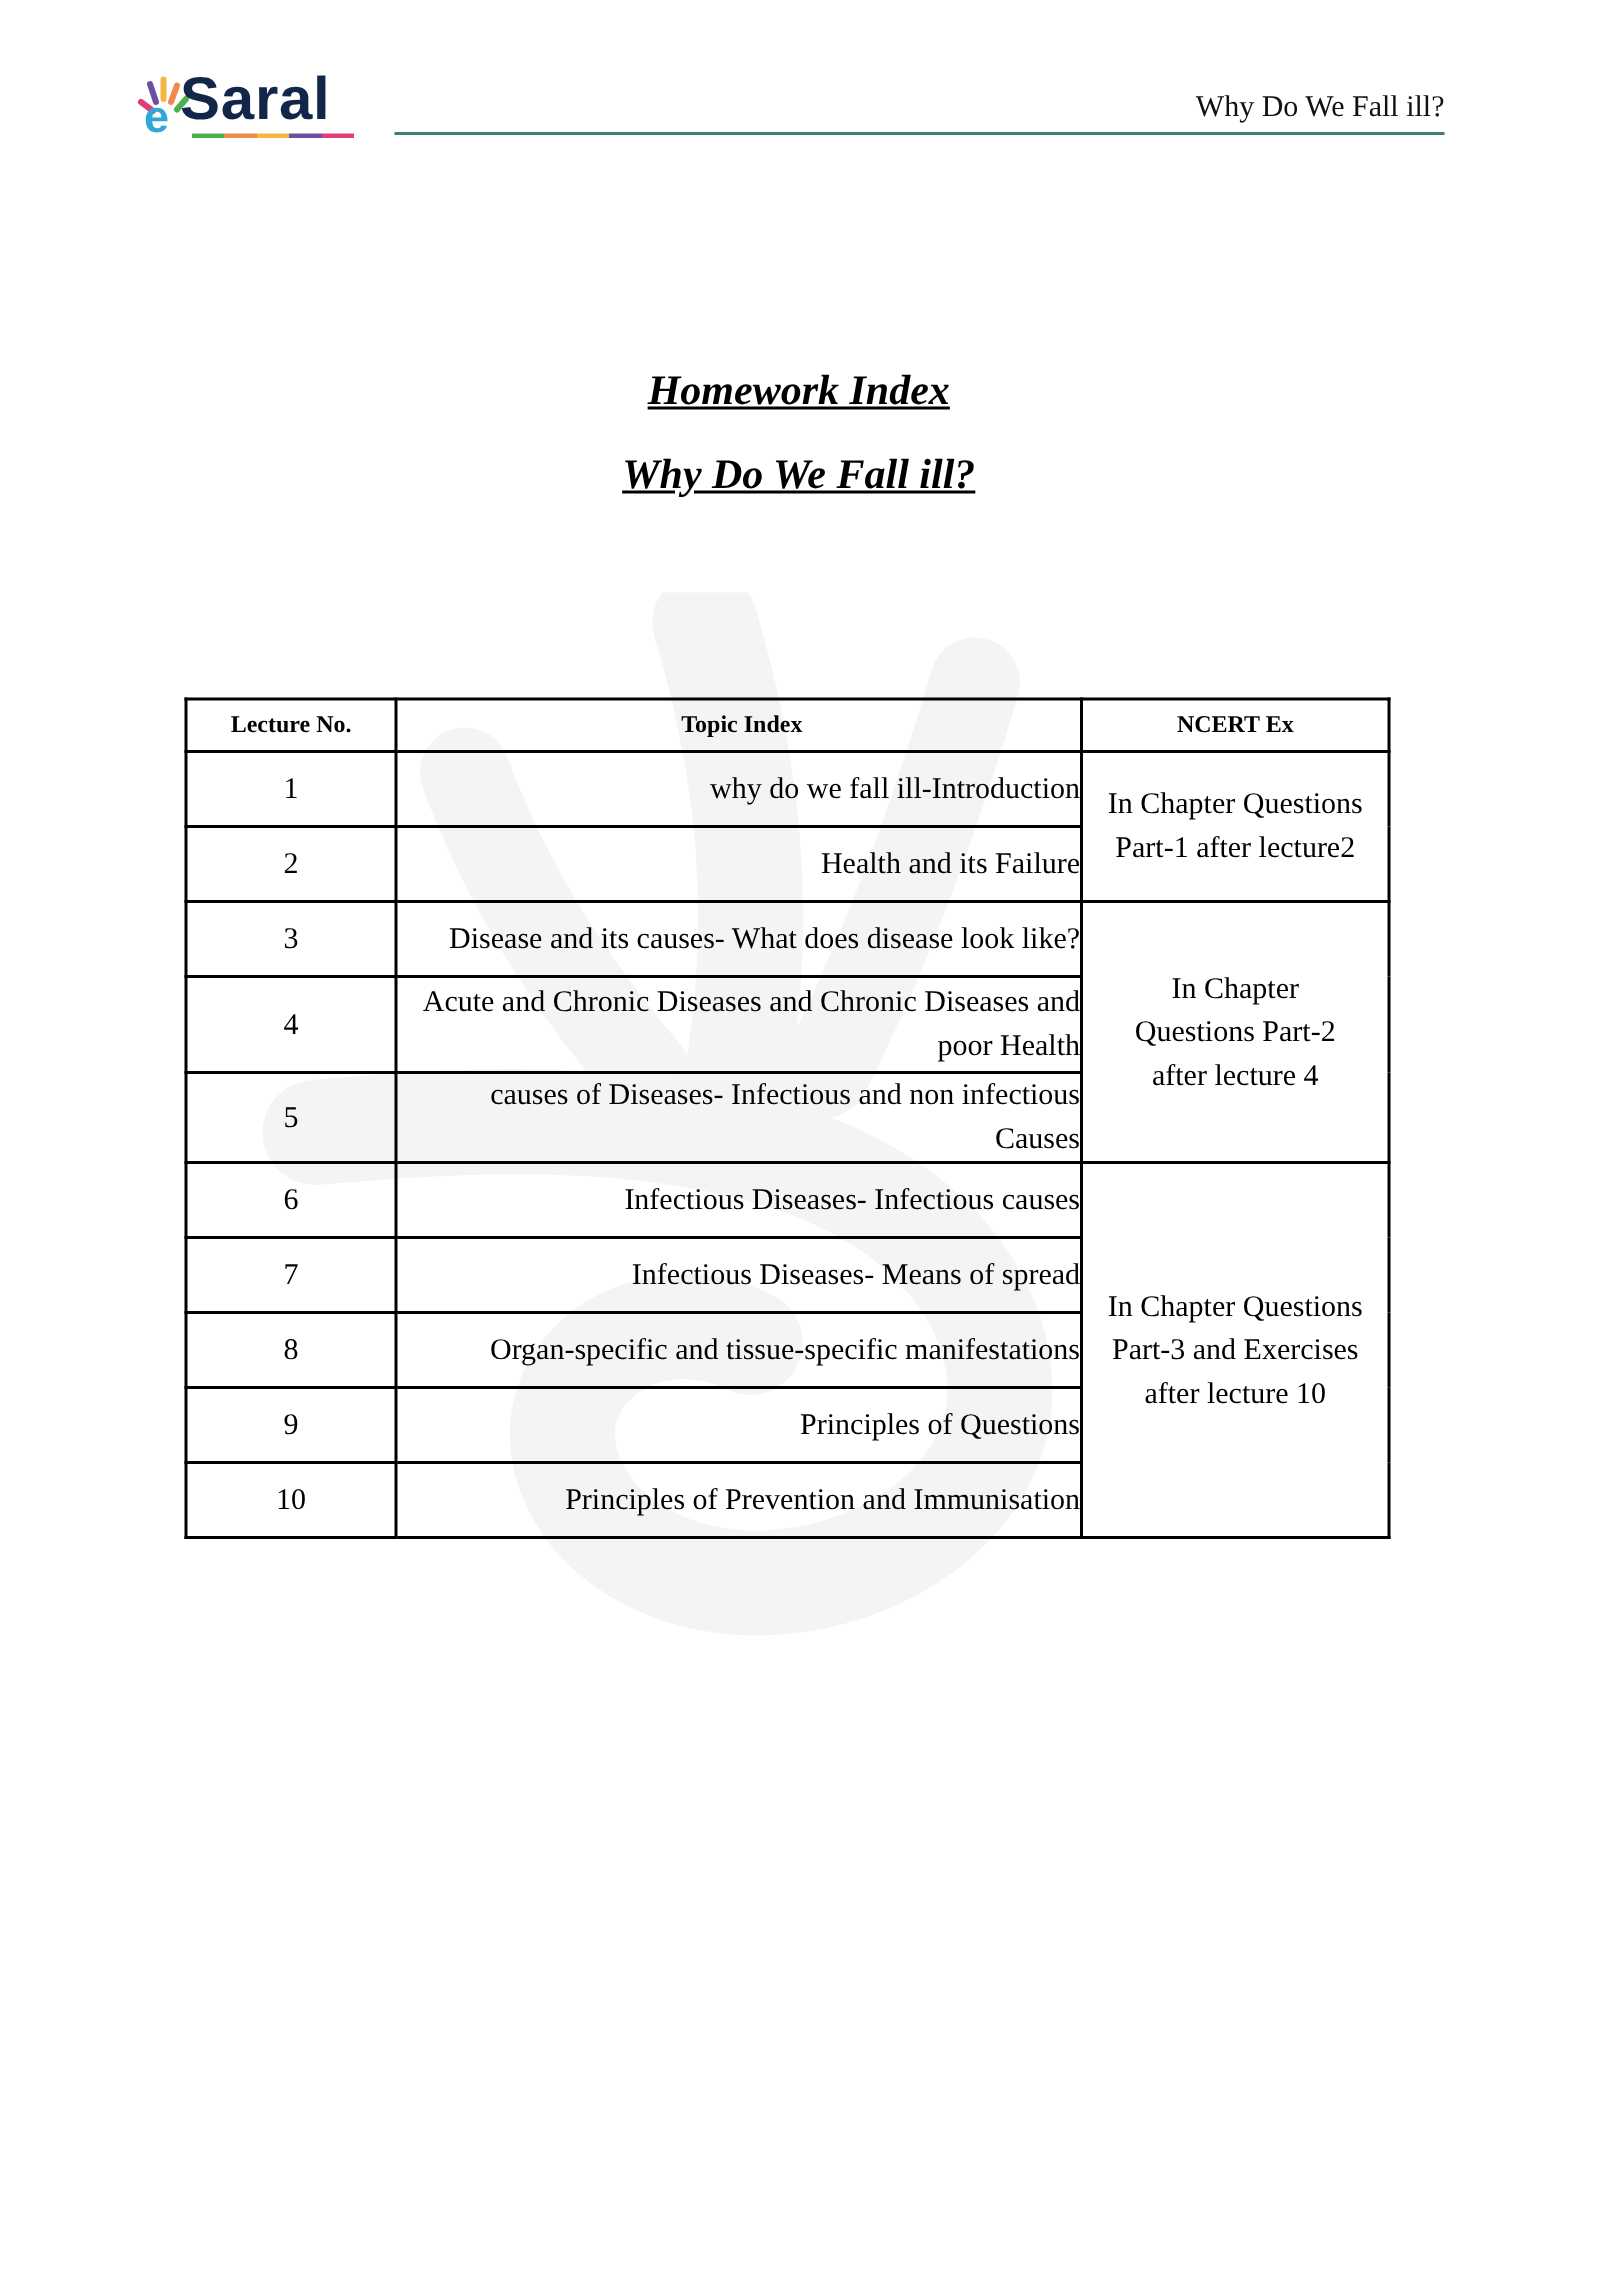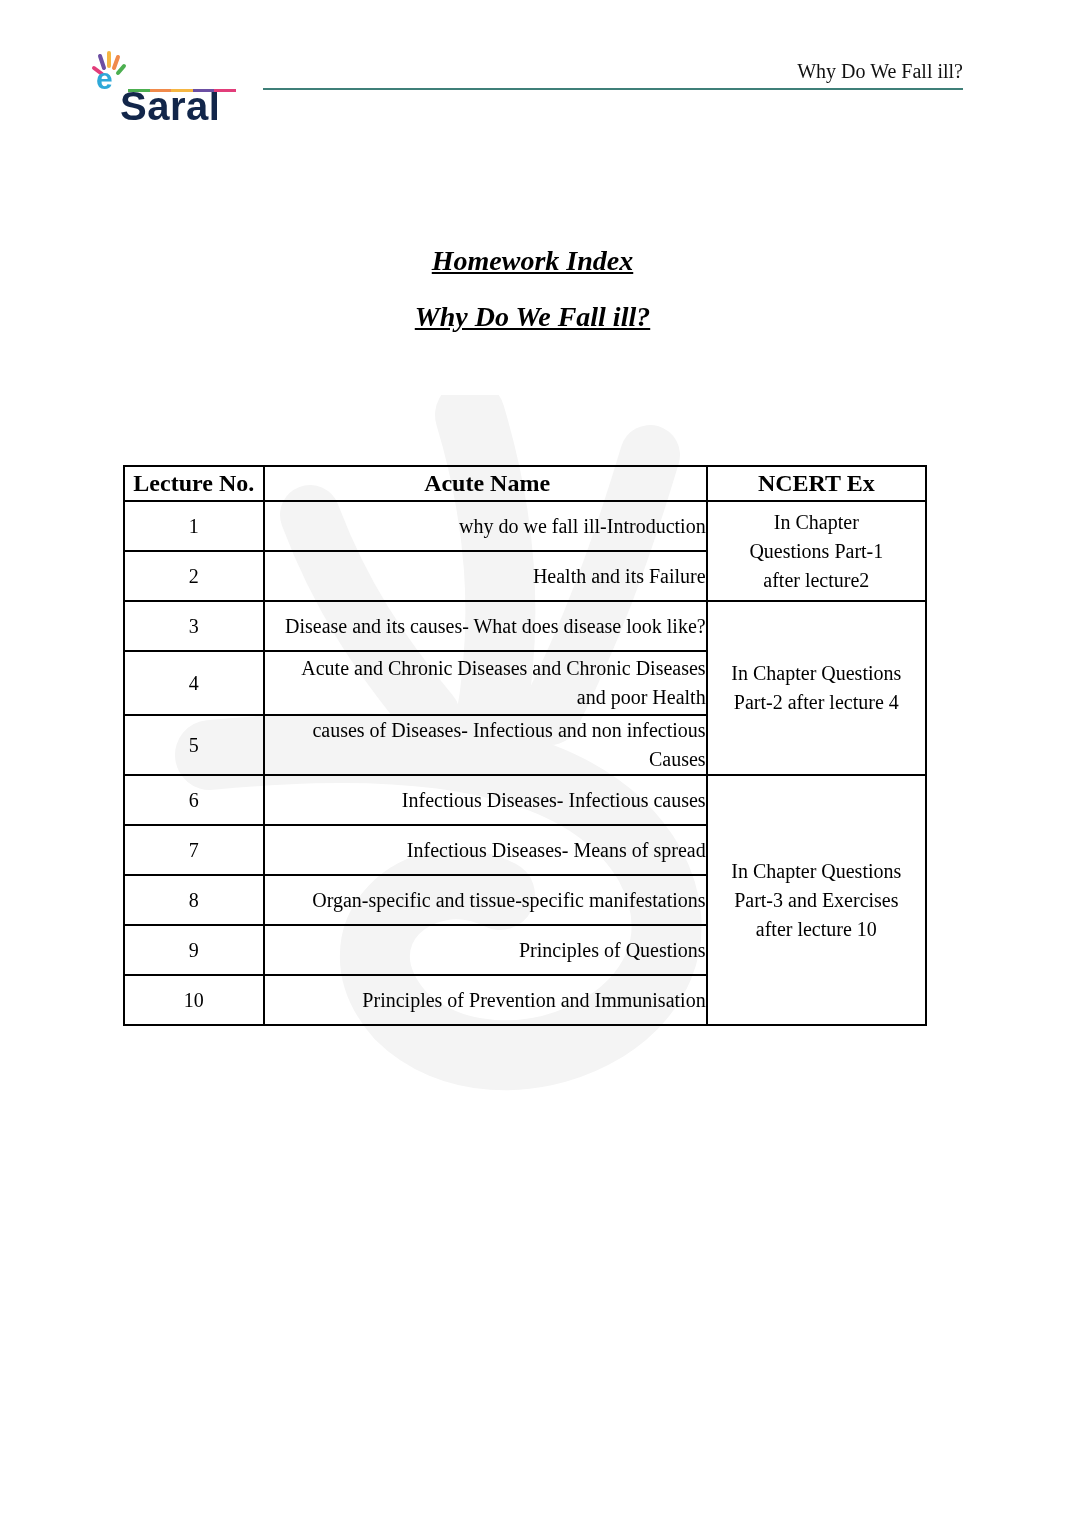--- a/index.html
+++ b/index.html
@@ -4,21 +4,21 @@
 <style>
   html, body { margin: 0; padding: 0; }
   body {
     width: 1065px; height: 1519px; position: relative; overflow: hidden;
     background: #ffffff; font-family: "Liberation Serif", serif; color: #000;
   }
   .logo { position: absolute; left: 88px; top: 48px; height: 46px; width: 150px; }
   .logo-text {
     position: absolute; left: 32px; top: -4px;
     font-family: "Liberation Sans", sans-serif; font-size: 40px; font-weight: bold;
-    color: #12264a; letter-spacing: 0.5px; margin-top: 40px;
+    color: #12264a; letter-spacing: 0.5px;
   }
   .logo-e {
     position: absolute; left: 8px; top: 14px;
     font-family: "Liberation Sans", sans-serif; font-size: 30px; font-weight: bold; color: #2fa8d8;
   }
   .logo-underline {
     position: absolute; left: 40px; top: 41px; width: 108px; height: 3px;
     background: linear-gradient(90deg, #4caf50 0 20%, #f08a4b 20% 40%, #f5b642 40% 60%, #6c4fa3 60% 80%, #e23d7a 80% 100%);
   }
   .header-rule {
@@ -32,21 +32,21 @@
     font-size: 28px; font-weight: bold; font-style: italic; text-decoration: underline;
   }
   .watermark {
     position: absolute; left: 170px; top: 395px; width: 600px; height: 760px; pointer-events: none;
   }
   table.hw {
     position: absolute; left: 123px; top: 465px; width: 804px;
     border-collapse: collapse; font-size: 20px; background: transparent;
   }
   table.hw th, table.hw td { border: 2.5px solid #000; padding: 0; }
-  table.hw th { font-size: 24px; font-weight: bold; height: 33px; text-align: center; margin-top: 12px; }
+  table.hw th { font-size: 16px; font-weight: bold; height: 33px; text-align: center; margin-top: 12px; }
   table.hw td { height: 48px; }
   .col-no { width: 145px; text-align: center; }
   .col-topic { width: 478px; text-align: right; padding-left: 4px !important; line-height: 29px; }
   .col-ncert { width: 174px; text-align: center; line-height: 29px; }
 </style>
 </head>
 <body>
 
 <div class="logo">
   <svg style="position:absolute;left:0;top:0" width="40" height="46">
@@ -73,29 +73,29 @@
     <path d="M480 60 C 450 160, 420 240, 380 320" stroke-width="60"></path>
     <path d="M140 120 C 170 200, 210 260, 260 320" stroke-width="60"></path>
     <path d="M40 360 C 150 350, 400 330, 480 470 C 560 620, 330 720, 230 620 C 160 540, 250 460, 330 500" stroke-width="70"></path>
   </g>
 </svg>
 
 <table class="hw">
   <thead>
     <tr>
       <th class="col-no">Lecture No.</th>
-      <th class="col-topic" style="text-align:center">Acute Name</th>
+      <th class="col-topic" style="text-align:center">Topic Index</th>
       <th class="col-ncert">NCERT Ex</th>
     </tr>
   </thead>
   <tbody>
     <tr>
       <td class="col-no">1</td>
       <td class="col-topic">why do we fall ill-Introduction</td>
-      <td class="col-ncert" rowspan="2" style="padding:0 27px">In Chapter Questions Part-1 after lecture2</td>
+      <td class="col-ncert" rowspan="2" style="padding:0 13px">In Chapter Questions Part-1 after lecture2</td>
     </tr>
     <tr>
       <td class="col-no">2</td>
       <td class="col-topic">Health and its Failure</td>
     </tr>
     <tr>
       <td class="col-no">3</td>
       <td class="col-topic">Disease and its causes- What does disease look like?</td>
       <td class="col-ncert" rowspan="3" style="padding:0 18px">In Chapter Questions Part-2 after lecture 4</td>
     </tr>

